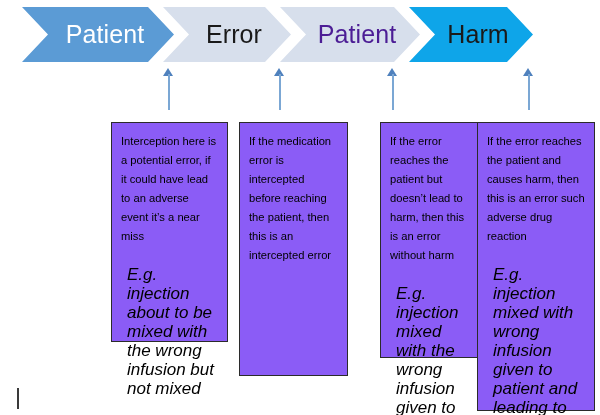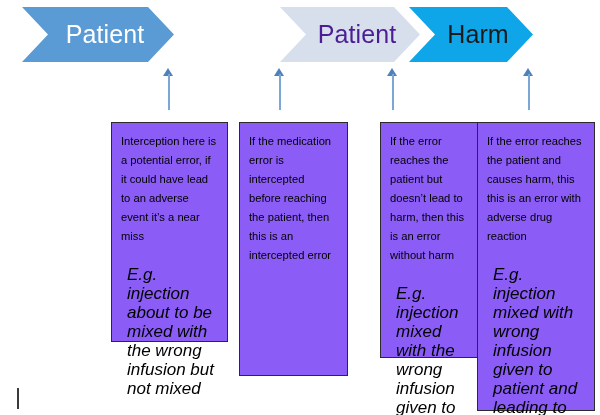--- a/index.html
+++ b/index.html
@@ -126,20 +126,23 @@
 <body>
 
 <div id="stage">
 
   <div class="chevron-banner">
 
     <div class="chevron chev-1" style="background:#5B9BD5;">
       <span class="chevron-label" style="color:#FFFFFF;">Patient</span>
     </div>
 
+    <div class="chevron chev-2" style="background:#D7DFEC;">
+      <span class="chevron-label" style="color:#1A1A1A;">Error</span>
+    </div>
 
     <div class="chevron chev-3" style="background:#D7DFEC;">
       <span class="chevron-label" style="color:#4c1d95;">Patient</span>
     </div>
 
     <div class="chevron chev-4" style="background:#0ea5e9;">
       <span class="chevron-label" style="color:#1A1A1A;">Harm</span>
     </div>
   </div>
 
@@ -168,19 +171,19 @@
   <div class="textbox tb-2">
     <p class="tb-para">If the medication error is intercepted before reaching the patient, then this is an intercepted error</p>
   </div>
 
   <div class="textbox tb-3">
     <p class="tb-para">If the error reaches the patient but doesn’t lead to harm, then this is an error without harm</p>
     <p class="tb-example">E.g. injection mixed with the wrong infusion given to patient but no harm</p>
   </div>
 
   <div class="textbox tb-4">
-    <p class="tb-para">If the error reaches the patient and causes harm, this this is an error with adverse drug reaction</p>
+    <p class="tb-para">If the error reaches the patient and causes harm, then this is an error such adverse drug reaction</p>
     <p class="tb-example">E.g. injection mixed with wrong infusion given to patient and leading to harm such as thrombosis</p>
   </div>
 
   <div class="corner-tick"></div>
 
 </div>
 
 </body></html>

